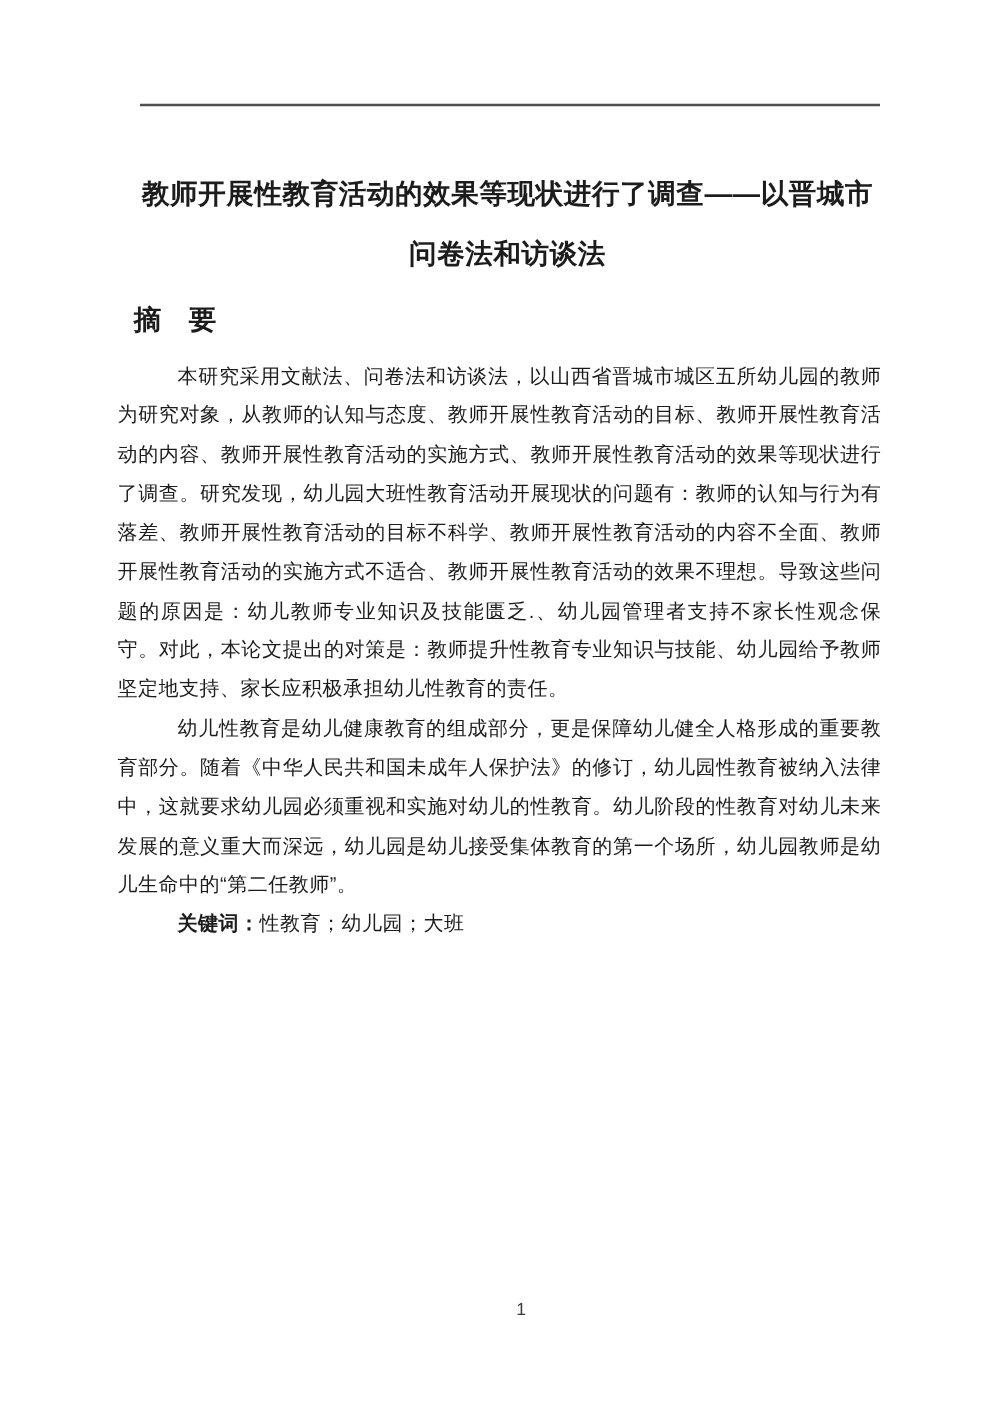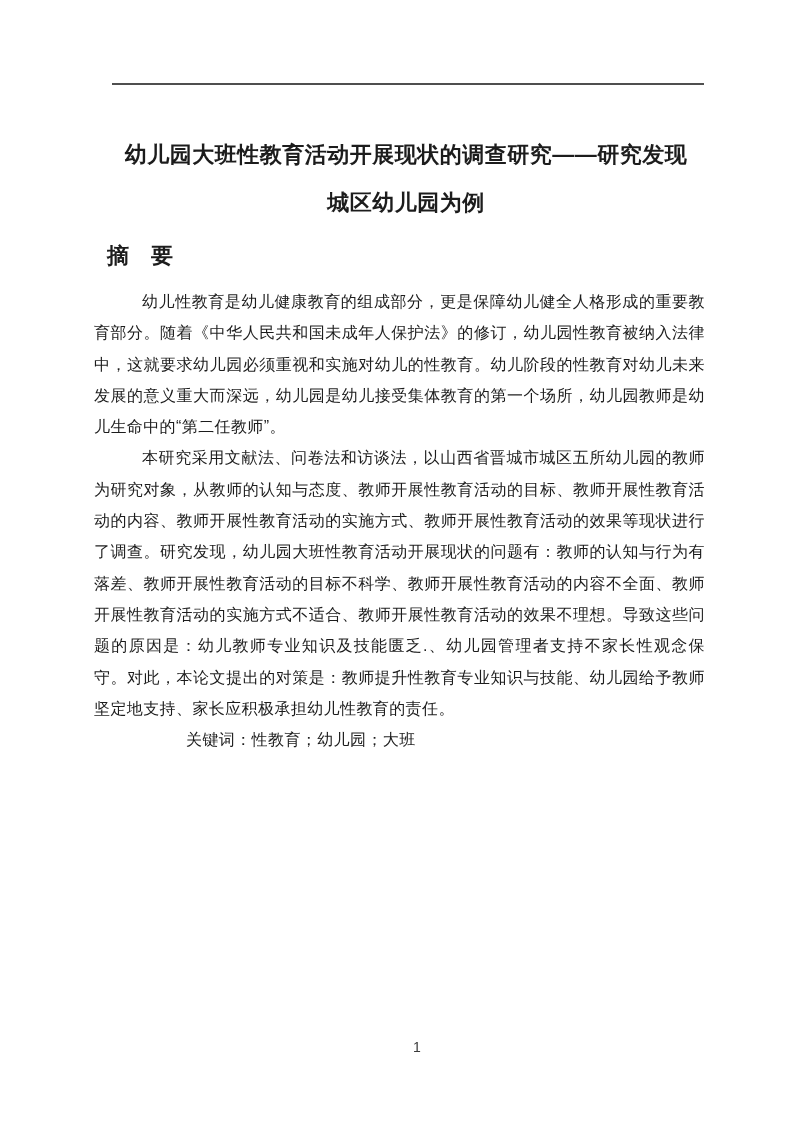--- a/index.html
+++ b/index.html
@@ -60,47 +60,46 @@
   }
   .abstract-body p {
     margin: 0;
     text-indent: 48px;
   }
   .keywords-line {
     margin: 0;
     text-indent: 48px;
   }
   .keywords-label {
-    font-weight: normal;
-    margin-left: 44px;
+    font-weight: bold;
   }
   .page-number {
     position: absolute;
     left: 95px;
     top: 1039px;
     width: 610px;
     padding-left: 34px;
     box-sizing: border-box;
     text-align: center;
     font-size: 14px;
     color: #3a3a3a;
   }
 </style>
 </head>
 <body>
 
 <div class="page">
 
   <div class="header-rule"></div>
 
-  <h1 class="paper-title"><span>幼儿园大班性教育活动开展现状的调查研究——研究发现</span><br><span>城区幼儿园为例</span></h1>
+  <h1 class="paper-title"><span>教师开展性教育活动的效果等现状进行了调查——以晋城市</span><br><span>问卷法和访谈法</span></h1>
 
   <h2 class="abstract-heading">摘　要</h2>
 
   <div class="abstract-body">
+    <p>本研究采用文献法、问卷法和访谈法，以山西省晋城市城区五所幼儿园的教师为研究对象，从教师的认知与态度、教师开展性教育活动的目标、教师开展性教育活动的内容、教师开展性教育活动的实施方式、教师开展性教育活动的效果等现状进行了调查。研究发现，幼儿园大班性教育活动开展现状的问题有：教师的认知与行为有落差、教师开展性教育活动的目标不科学、教师开展性教育活动的内容不全面、教师开展性教育活动的实施方式不适合、教师开展性教育活动的效果不理想。导致这些问题的原因是：幼儿教师专业知识及技能匮乏.、幼儿园管理者支持不家长性观念保守。对此，本论文提出的对策是：教师提升性教育专业知识与技能、幼儿园给予教师坚定地支持、家长应积极承担幼儿性教育的责任。</p>
     <p>幼儿性教育是幼儿健康教育的组成部分，更是保障幼儿健全人格形成的重要教育部分。随着《中华人民共和国未成年人保护法》的修订，幼儿园性教育被纳入法律中，这就要求幼儿园必须重视和实施对幼儿的性教育。幼儿阶段的性教育对幼儿未来发展的意义重大而深远，幼儿园是幼儿接受集体教育的第一个场所，幼儿园教师是幼儿生命中的“第二任教师”。</p>
-    <p>本研究采用文献法、问卷法和访谈法，以山西省晋城市城区五所幼儿园的教师为研究对象，从教师的认知与态度、教师开展性教育活动的目标、教师开展性教育活动的内容、教师开展性教育活动的实施方式、教师开展性教育活动的效果等现状进行了调查。研究发现，幼儿园大班性教育活动开展现状的问题有：教师的认知与行为有落差、教师开展性教育活动的目标不科学、教师开展性教育活动的内容不全面、教师开展性教育活动的实施方式不适合、教师开展性教育活动的效果不理想。导致这些问题的原因是：幼儿教师专业知识及技能匮乏.、幼儿园管理者支持不家长性观念保守。对此，本论文提出的对策是：教师提升性教育专业知识与技能、幼儿园给予教师坚定地支持、家长应积极承担幼儿性教育的责任。</p>
     <p class="keywords-line"><span class="keywords-label">关键词：</span><span>性教育；幼儿园；大班</span></p>
   </div>
 
   <div class="page-number">1</div>
 
 </div>
 
 </body></html>

